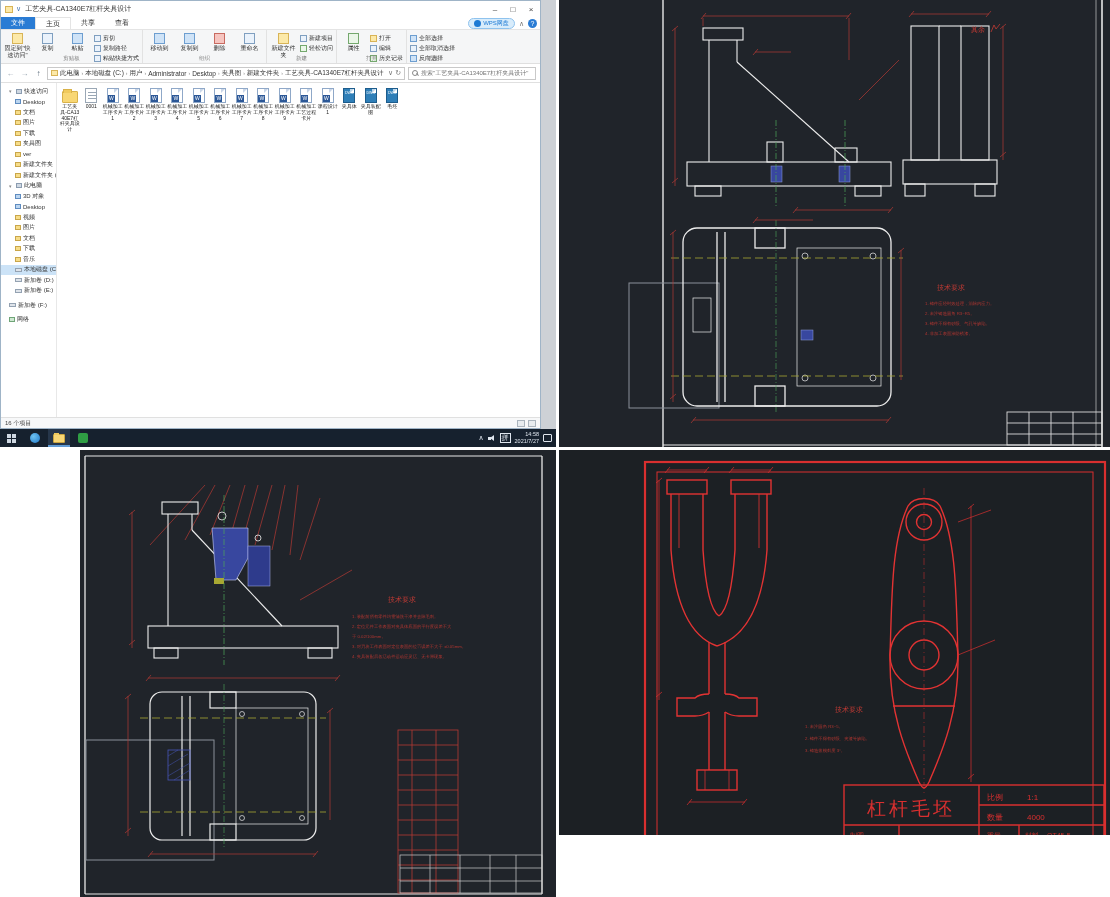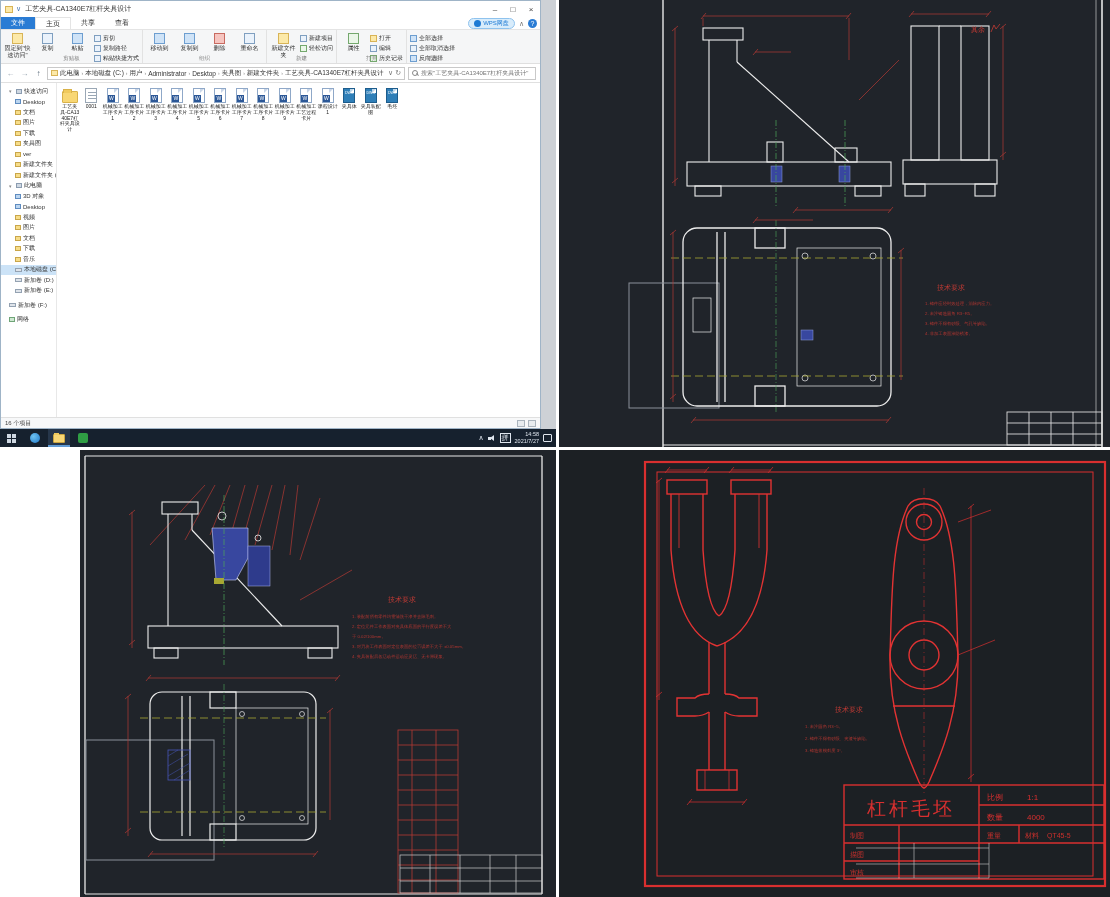--- a/index.html
+++ b/index.html
@@ -2,21 +2,21 @@
 <html><head>
 <meta charset="utf-8">
 <style>
   * { margin:0; padding:0; box-sizing:border-box; }
   html,body { width:1110px; height:897px; background:#fff; font-family:"Liberation Sans","DejaVu Sans",sans-serif; overflow:hidden; }
   .canvas { position:relative; width:1110px; height:897px; background:#fff; }
   .quad { position:absolute; overflow:hidden; }
   #quad-tl { left:0; top:0; width:556px; height:447px; background:#cdd1d6; }
   #quad-tr { left:559px; top:0; width:551px; height:447px; background:#20242a; }
   #quad-bl { left:0; top:450px; width:556px; height:447px; background:#fff; }
-  #quad-br { left:559px; top:450px; width:551px; height:447px; background:#1c2024; }
+  #quad-br { left:559px; top:450px; width:551px; height:385px; background:#1c2024; }
 
   
   .window { position:absolute; left:0; top:0; width:541px; height:429px; background:#fff; border:1px solid #9fb4c7; display:flex; flex-direction:column; }
   .titlebar { height:16px; display:flex; align-items:center; background:#fff; font-size:7px; color:#333; }
   .qat { display:flex; align-items:center; gap:3px; padding:0 4px; }
   .qat .mini { font-size:7px; color:#4a7ab5; }
   .title-text { flex:1; font-size:7px; color:#333; white-space:nowrap; overflow:hidden; }
   .winctl { display:flex; }
   .winctl span { width:18px; height:14px; display:flex; align-items:center; justify-content:center; font-size:8px; color:#444; }
   .tabsrow { height:13px; display:flex; align-items:stretch; background:#fff; border-bottom:1px solid #e4e4e4; font-size:7px; position:relative; }

